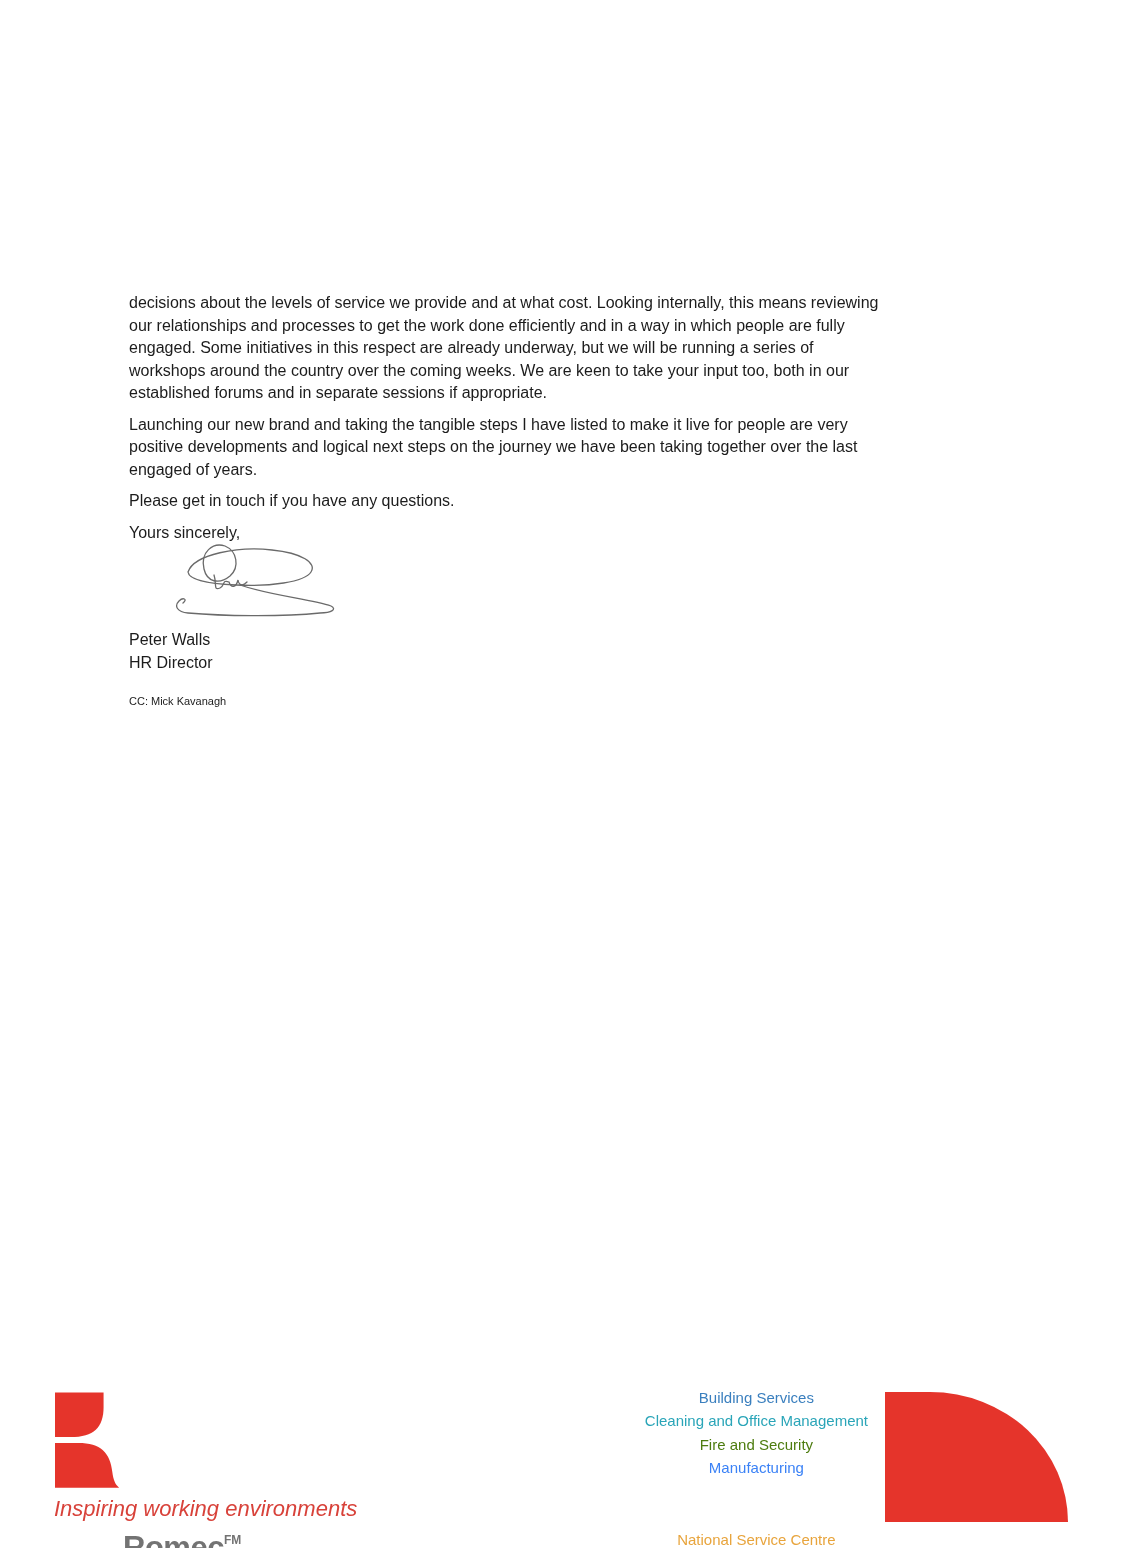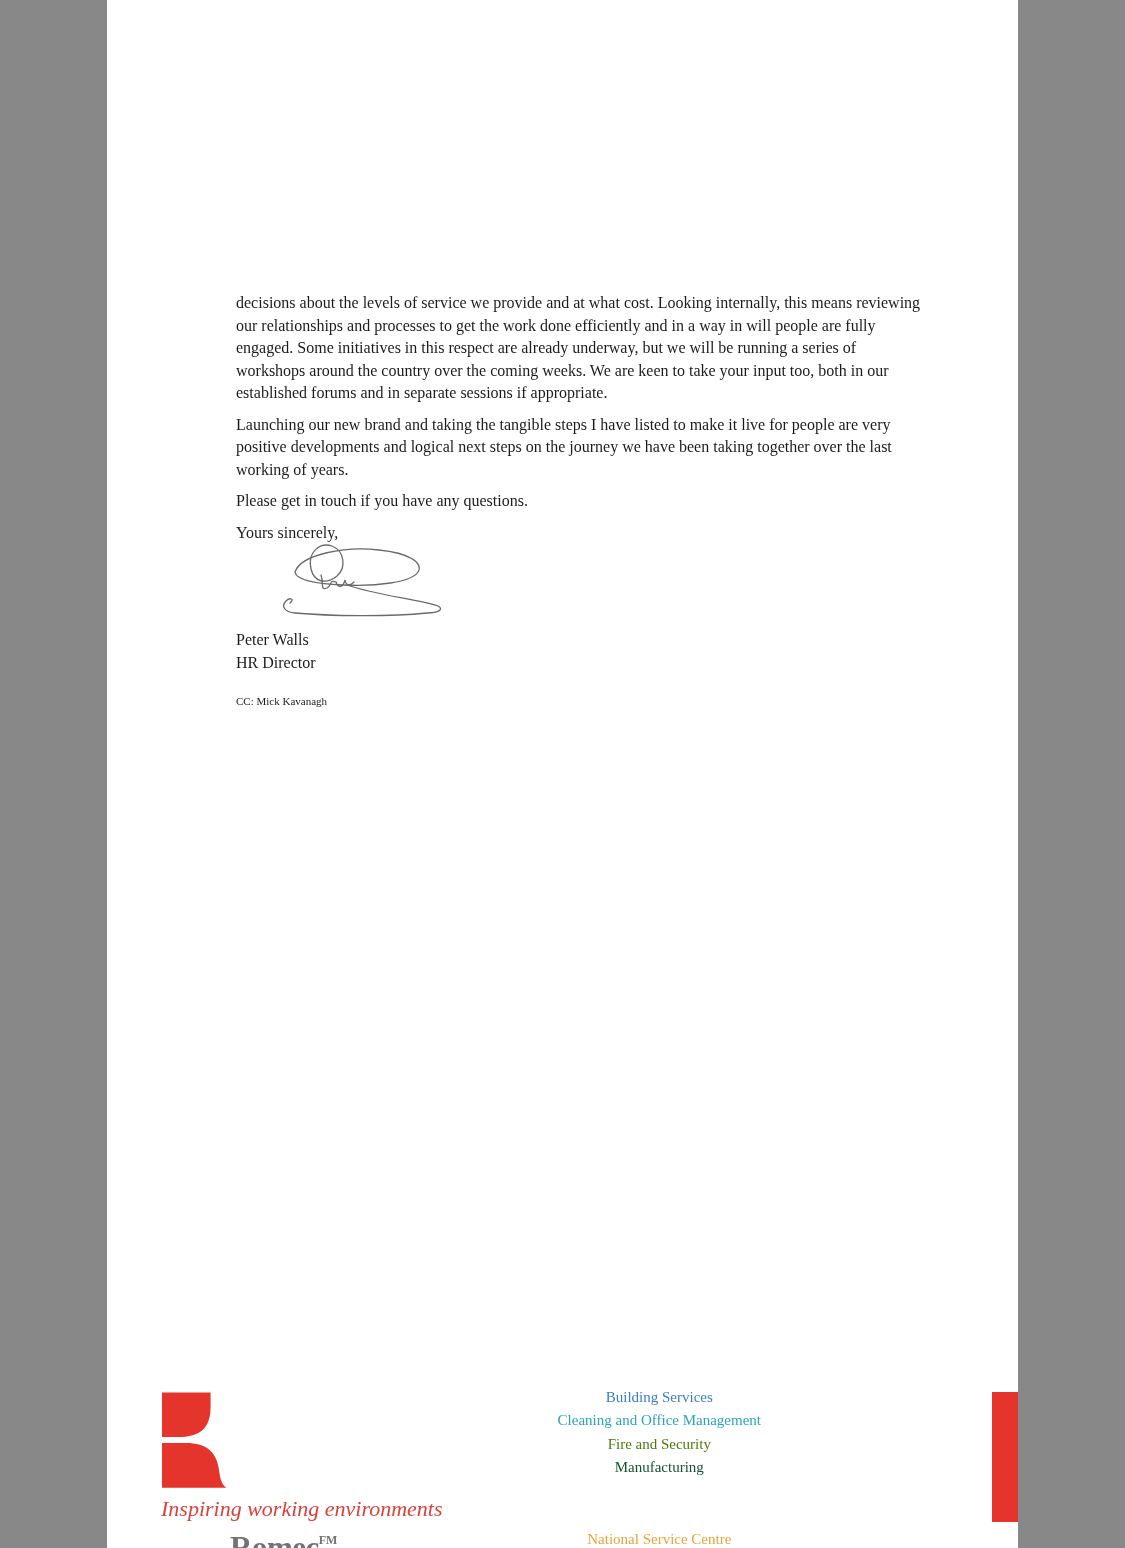--- a/index.html
+++ b/index.html
@@ -1,22 +1,22 @@
 <!DOCTYPE html>
 <html><head>
 <meta charset="utf-8">
 <style>
   html, body { margin: 0; padding: 0; background: #888; }
   .page {
     position: relative;
-    width: 911px;
+    width: 1125px;
     height: 1548px;
     margin: 0 auto;
     background: #ffffff;
-    font-family: Liberation Serif, serif;
+    font-family: Liberation Sans, sans-serif;
     overflow: hidden;
   }
 
   
   .letter-body {
     position: absolute;
     left: 129px;
     top: 292px;
     width: 900px;
     color: #1c1c1c;
@@ -111,29 +111,29 @@
   }
 </style>
 </head>
 <body>
 
 <div class="page">
 
   <div class="letter-body">
     <div class="paragraph">
         <div class="line">decisions about the levels of service we provide and at what cost. Looking internally, this means reviewing</div>
-        <div class="line">our relationships and processes to get the work done efficiently and in a way in will people are fully</div>
+        <div class="line">our relationships and processes to get the work done efficiently and in a way in which people are fully</div>
         <div class="line">engaged. Some initiatives in this respect are already underway, but we will be running a series of</div>
         <div class="line">workshops around the country over the coming weeks. We are keen to take your input too, both in our</div>
         <div class="line">established forums and in separate sessions if appropriate.</div>
       </div>
     <div class="paragraph">
         <div class="line">Launching our new brand and taking the tangible steps I have listed to make it live for people are very</div>
         <div class="line">positive developments and logical next steps on the journey we have been taking together over the last</div>
-        <div class="line">working of years.</div>
+        <div class="line">engaged of years.</div>
       </div>
     <div class="paragraph">
         <div class="line">Please get in touch if you have any questions.</div>
       </div>
     <div class="paragraph">
         <div class="line">Yours sincerely,</div>
       </div>
   </div>
 
   <div class="signature-wrap">
@@ -163,20 +163,20 @@
 
   <div class="brand-line">
     <span>Romec</span><span class="tm">FM</span>
   </div>
   <div class="tagline">Inspiring working environments</div>
 
   <div class="services-list">
       <div class="service-item" style="color: rgb(58, 127, 190);">Building Services</div>
       <div class="service-item" style="color: rgb(42, 165, 184);">Cleaning and Office Management</div>
       <div class="service-item" style="color: #4d7c0f;">Fire and Security</div>
-      <div class="service-item" style="color: #14532d;">Manufacturing</div>
+      <div class="service-item" style="color: #3b82f6;">Manufacturing</div>
       <div class="service-item" style="color: rgb(232, 164, 60); margin-top: 48px;">National Service Centre</div>
       <div class="service-item" style="color: rgb(126, 64, 151);">Special Projects</div>
     </div>
 
   <div class="corner-arc"></div>
 
 </div>
 
 </body></html>

